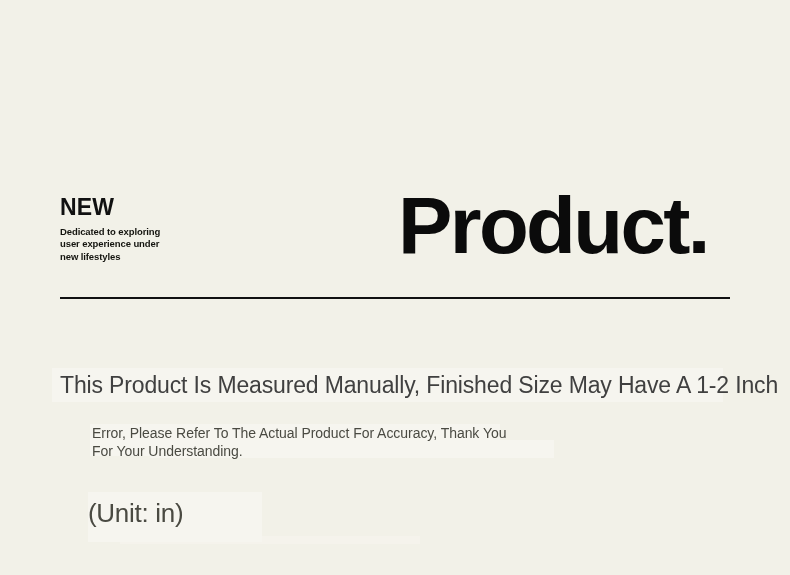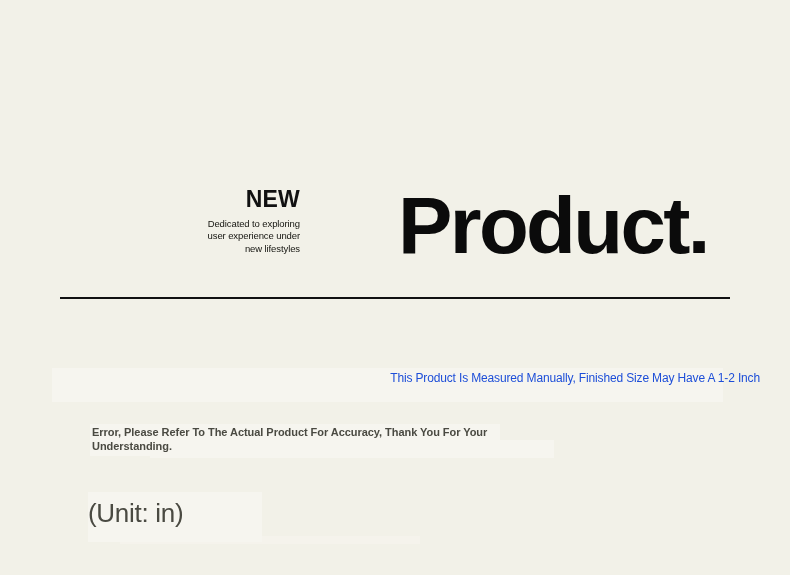--- a/index.html
+++ b/index.html
@@ -41,39 +41,38 @@
   .header {
     position: absolute;
     left: 0; top: 0;
     width: 790px;
     height: 300px;
   }
 
   .brand-block {
     position: absolute;
     left: 60px;
-    top: 188px;
+    top: 196px;
     width: 240px;
-    text-align: right;
   }
   .brand-new {
     font-family: "Liberation Sans", sans-serif;
     font-size: 23px;
     font-weight: bold;
     line-height: 1.04;
     letter-spacing: 0.2px;
     color: #111111;
     margin: 0;
     display: block;
   }
   .brand-tagline {
     margin: 6px 0 0 0;
     font-family: "Liberation Sans", sans-serif;
     font-size: 9.5px;
-    font-weight: normal;
+    font-weight: bold;
     line-height: 1.32;
     letter-spacing: -0.1px;
     color: #14140f;
     display: block;
     white-space: pre-line;
   }
 
   .wordmark {
     position: absolute;
     left: 398px;
@@ -104,37 +103,36 @@
     left: 0; top: 0;
     width: 790px; height: 575px;
   }
 
   .notice-title {
     position: absolute;
     left: 60px;
     top: 372px;
     width: 700px;
     font-family: "Liberation Sans", sans-serif;
-    font-size: 12px;
+    font-size: 23px;
     font-weight: normal;
     line-height: 1.15;
     letter-spacing: -0.15px;
-    color: #1d4ed8;
+    color: #404040;
     white-space: nowrap;
-    text-align: right;
   }
 
   .notice-body {
     position: absolute;
     left: 92px;
     top: 425px;
     width: 430px;
     font-family: "Liberation Sans", sans-serif;
-    font-size: 11px;
-    font-weight: bold;
+    font-size: 14px;
+    font-weight: normal;
     line-height: 1.28;
     letter-spacing: -0.05px;
     color: #4a4a42;
   }
 
   .unit-label {
     position: absolute;
     left: 88px;
     top: 498px;
     font-family: "Liberation Sans", sans-serif;

